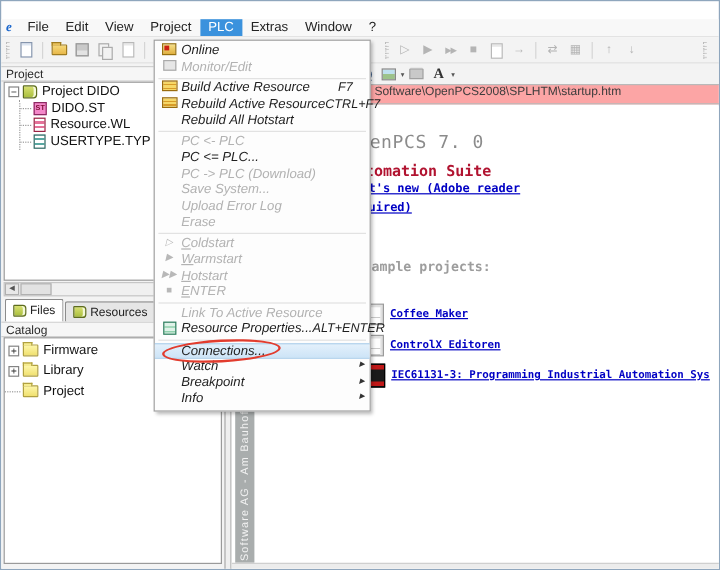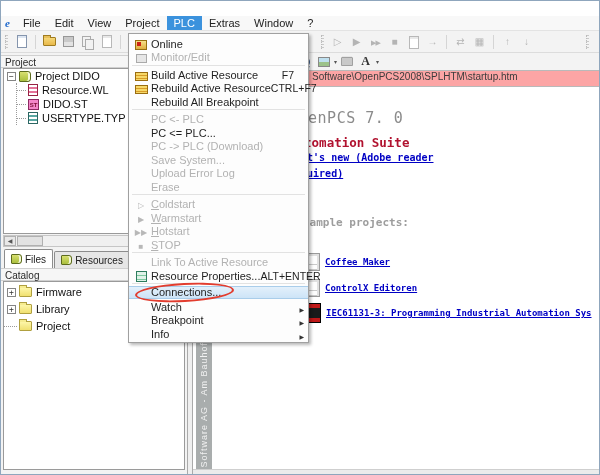--- a/index.html
+++ b/index.html
@@ -100,21 +100,21 @@
   .sample-h{position:absolute;left:110px;top:128px;font-size:11px;font-weight:bold;color:#9d9d9d;}
   .slink-row{position:absolute;left:112px;display:flex;align-items:center;height:22px;}
   .i-page{width:15px;height:18px;background:#fdfdfd;border:1px solid #9a9a9a;margin-right:5px;flex:none;
     box-shadow:inset -3px 3px 0 -1px #e0e0e0;background-image:repeating-linear-gradient(transparent 0 4px,#c9c9c9 4px 5px);background-size:9px 100%;background-repeat:no-repeat;background-position:2px 6px;}
   .i-redbook{width:16px;height:20px;background:#1a1a1a;border:1px solid #000;margin-right:5px;flex:none;
     box-shadow:inset 0 -14px 0 -10px #c01818, inset 0 18px 0 -14px #c01818;}
   .slink{font-size:9px;font-weight:bold;text-decoration:underline;white-space:nowrap;}
   
   .plcmenu{position:absolute;left:127px;top:32px;width:181px;background:#fdfdfd;
     border:1px solid #a0a0a0;box-shadow:2px 2px 3px rgba(0,0,0,.28);padding:2px 0;z-index:50;}
-  .mitem{display:flex;align-items:flex-end;height:13.5px;padding-left:2px;font-size:11px;color:#1f1f1f;position:relative;}
+  .mitem{display:flex;align-items:flex-start;height:13.5px;padding-left:2px;font-size:11px;color:#1f1f1f;position:relative;font-style:italic;}
   .mitem .mico{width:20px;flex:none;display:flex;align-items:center;justify-content:center;font-size:8px;color:#b8b8b8;}
   .mitem .lbl{white-space:nowrap;}
   .mitem .sc{margin-left:auto;padding-right:14px;font-size:10.5px;}
   .mitem.dis{color:#b2b2b2;}
   .mitem .sub{position:absolute;right:4px;font-size:6px;color:#333;}
   .mitem.hl{background:linear-gradient(#e3f0fb,#cde4f7);border-top:1px solid #a9cdea;border-bottom:1px solid #a9cdea;}
   .msep{height:4px;position:relative;}
   .msep::after{content:'';position:absolute;left:3px;right:3px;top:1.5px;border-top:1px solid #e2e2e2;}
   .u-first::first-letter{text-decoration:underline;}
   .i-online{width:12px;height:10px;background:linear-gradient(#f6e088,#e0b040);border:1px solid #97700f;position:relative;}
@@ -232,27 +232,27 @@
     <div class="panel-hdr" style="margin-top:2px;">Project</div>
     <div class="treebox ptree" id="ptree">
         <div class="trow">
           <span class="expander">−</span>
           <span class="i-book"></span>
           <span>Project DIDO</span>
         </div>
         <div class="tree-kids">
           <div class="trow">
             <span class="tick"></span>
-            <span class="i-wl"></span>
-            <span>Resource.WL</span>
+            <span class="i-st">ST</span>
+            <span>DIDO.ST</span>
           </div>
           <div class="trow">
             <span class="tick"></span>
-            <span class="i-st">ST</span>
-            <span>DIDO.ST</span>
+            <span class="i-wl"></span>
+            <span>Resource.WL</span>
           </div>
           <div class="trow">
             <span class="tick"></span>
             <span class="i-typ"></span>
             <span>USERTYPE.TYP</span>
           </div>
         </div>
       </div>
     <div class="hscroll">
       <span class="sbtn">◀</span>
@@ -379,21 +379,21 @@
       </div>
       <div class="mitem">
         <span class="mico">
           <span class="i-brick"></span>
         </span>
         <span class="lbl">Rebuild Active Resource</span>
         <span class="sc">CTRL+F7</span>
       </div>
       <div class="mitem">
         <span class="mico"></span>
-        <span class="lbl">Rebuild All Breakpoint</span>
+        <span class="lbl">Rebuild All Hotstart</span>
       </div>
       <div class="msep"></div>
       <div class="mitem dis">
         <span class="mico"></span>
         <span class="lbl">PC &lt;- PLC</span>
       </div>
       <div class="mitem">
         <span class="mico"></span>
         <span class="lbl">PC &lt;= PLC...</span>
       </div>
@@ -421,21 +421,21 @@
       <div class="mitem dis">
         <span class="mico">▶</span>
         <span class="lbl u-first">Warmstart</span>
       </div>
       <div class="mitem dis">
         <span class="mico">▶▶</span>
         <span class="lbl u-first">Hotstart</span>
       </div>
       <div class="mitem dis">
         <span class="mico">■</span>
-        <span class="lbl u-first">STOP</span>
+        <span class="lbl u-first">ENTER</span>
       </div>
       <div class="msep"></div>
       <div class="mitem dis">
         <span class="mico"></span>
         <span class="lbl">Link To Active Resource</span>
       </div>
       <div class="mitem">
         <span class="mico">
           <span class="i-grid"></span>
         </span>

